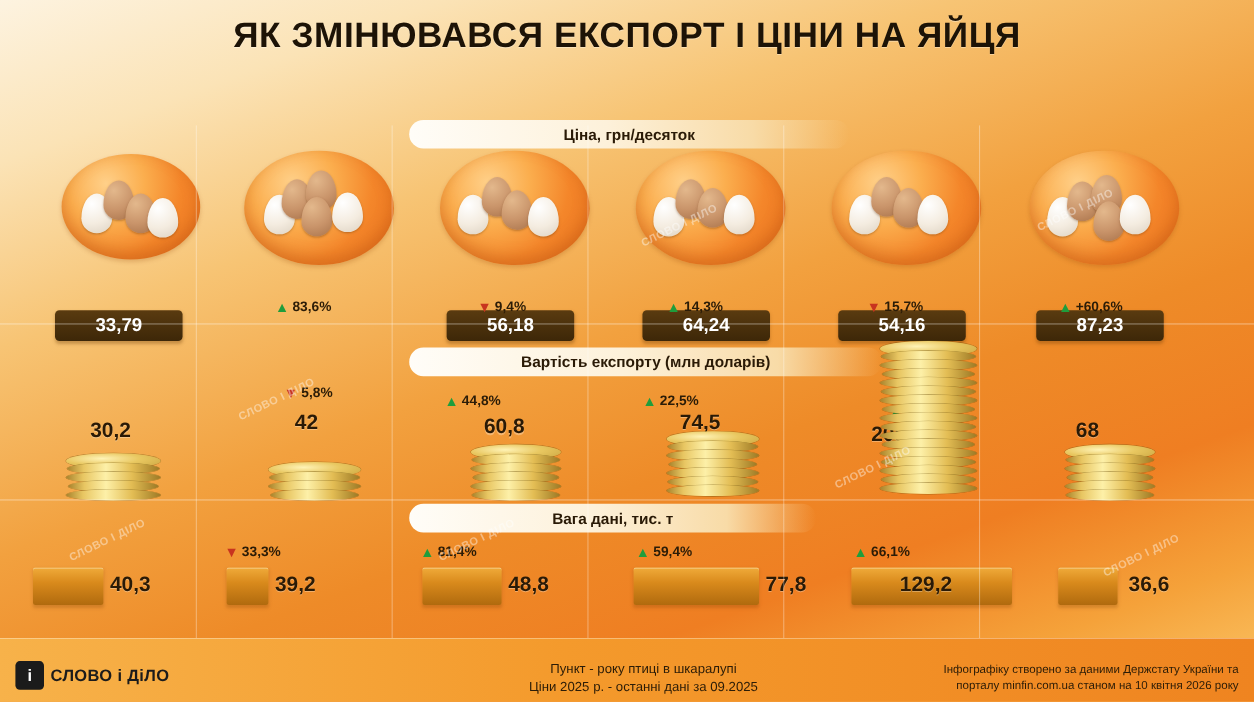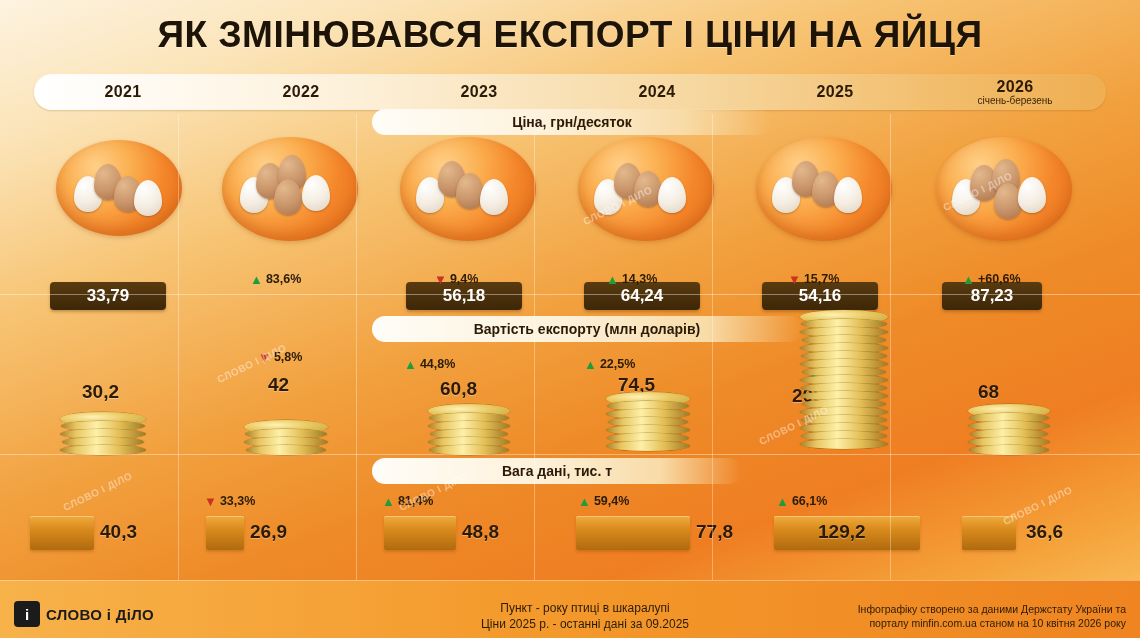--- a/index.html
+++ b/index.html
@@ -10,21 +10,21 @@
     overflow: hidden;
     position: relative;
     background: linear-gradient(160deg, #fdf3e0 0%, #fbe3b6 14%, #f7c474 30%, #f2a13f 48%, #ee8b28 62%, #ef7e22 76%, #f5a23a 88%, #fbc86a 100%);
   }
   #stage { position:absolute; inset:0; }
 
   
   .title {
     position:absolute; top:14px; left:0; width:1140px;
     text-align:center;
-    font-size:37px; font-weight:bold; letter-spacing:0.5px;
+    font-size:32px; font-weight:bold; letter-spacing:0.5px;
     color:#1d1306;
     text-shadow: 0 1px 0 rgba(255,255,255,.35);
   }
 
   
   .years-bar {
     position:absolute; left:34px; top:74px; width:1072px; height:36px;
     border-radius:18px;
     background: linear-gradient(to right, #ffffff 0%, #fdf0d9 30%, #f6d79f 62%, #f2bd6b 85%, #efae52 100%);
     box-shadow: 0 1px 2px rgba(120,60,0,.20);
@@ -131,41 +131,20 @@
     pointer-events:none;
   }
 </style>
 </head>
 <body>
 
 <div id="stage">
 
   <div class="title">ЯК ЗМІНЮВАВСЯ ЕКСПОРТ І ЦІНИ НА ЯЙЦЯ</div>
 
-  <div class="years-bar">
-    <div class="yearcell" style="left:0px;width:178px;">
-      <div class="y">2021</div>
-    </div>
-    <div class="yearcell" style="left:178px;width:178px;">
-      <div class="y">2022</div>
-    </div>
-    <div class="yearcell" style="left:356px;width:178px;">
-      <div class="y">2023</div>
-    </div>
-    <div class="yearcell" style="left:534px;width:178px;">
-      <div class="y">2024</div>
-    </div>
-    <div class="yearcell" style="left:712px;width:178px;">
-      <div class="y">2025</div>
-    </div>
-    <div class="yearcell" style="left:890px;width:182px;">
-      <div class="y">2026</div>
-      <div class="sub">січень-березень</div>
-    </div>
-  </div>
 
   <div class="sect-label" style="left:372px; top:109px; width:400px;">Ціна, грн/десяток</div>
 
   <div class="egg-ball" style="left:56px; top:140px; width:126px; height:96px;">
     <div class="egg w" style="left:18px; top:36px; width:28px; height:36px;"></div>
     <div class="egg b" style="left:38px; top:24px; width:28px; height:36px;"></div>
     <div class="egg b" style="left:58px; top:36px; width:28px; height:36px;"></div>
     <div class="egg w" style="left:78px; top:40px; width:28px; height:36px;"></div>
   </div>
 
@@ -203,21 +182,21 @@
     <div class="egg b" style="left:34px; top:28px; width:28px; height:36px;"></div>
     <div class="egg b" style="left:56px; top:22px; width:28px; height:36px;"></div>
     <div class="egg b" style="left:58px; top:46px; width:28px; height:36px;"></div>
     <div class="egg w" style="left:82px; top:40px; width:28px; height:36px;"></div>
   </div>
 
   <div class="price-box" style="left:50px; top:238px; width:116px;">33,79</div>
   <div class="price-box" style="left:406px; top:238px; width:116px;">56,18</div>
   <div class="price-box" style="left:584px; top:238px; width:116px;">64,24</div>
   <div class="price-box" style="left:762px; top:238px; width:116px;">54,16</div>
-  <div class="price-box" style="left:942px; top:238px; width:100px;">87,23</div>
+  <div class="price-box" style="left:942px; top:238px; width:116px;">87,23</div>
 
   <div class="delta" style="left:250px; top:272px;">
     <span class="arrow up">▲</span>
     <span>83,6%</span>
   </div>
   <div class="delta" style="left:434px; top:272px;">
     <span class="arrow down">▼</span>
     <span>9,4%</span>
   </div>
   <div class="delta" style="left:606px; top:272px;">
@@ -323,21 +302,21 @@
     <div class="coin" style="left:1px; top:41px; width:80px; height:10px;"></div>
   </div>
 
   <div class="band-sep" style="top:454px;"></div>
   <div class="sect-label" style="left:372px; top:458px; width:370px;">Вага дані, тис. т</div>
 
   <div class="wbar" style="left:30px;  top:516px; width:64px;"></div>
   <div class="val" style="left:100px; top:521px;">40,3</div>
 
   <div class="wbar" style="left:206px; top:516px; width:38px;"></div>
-  <div class="val" style="left:250px; top:521px;">26,9</div>
+  <div class="val" style="left:250px; top:521px;">39,2</div>
   <div class="delta" style="left:204px; top:494px;">
     <span class="arrow down">▼</span>
     <span>33,3%</span>
   </div>
 
   <div class="wbar" style="left:384px; top:516px; width:72px;"></div>
   <div class="val" style="left:462px; top:521px;">48,8</div>
   <div class="delta" style="left:382px; top:494px;">
     <span class="arrow up">▲</span>
     <span>81,4%</span>

